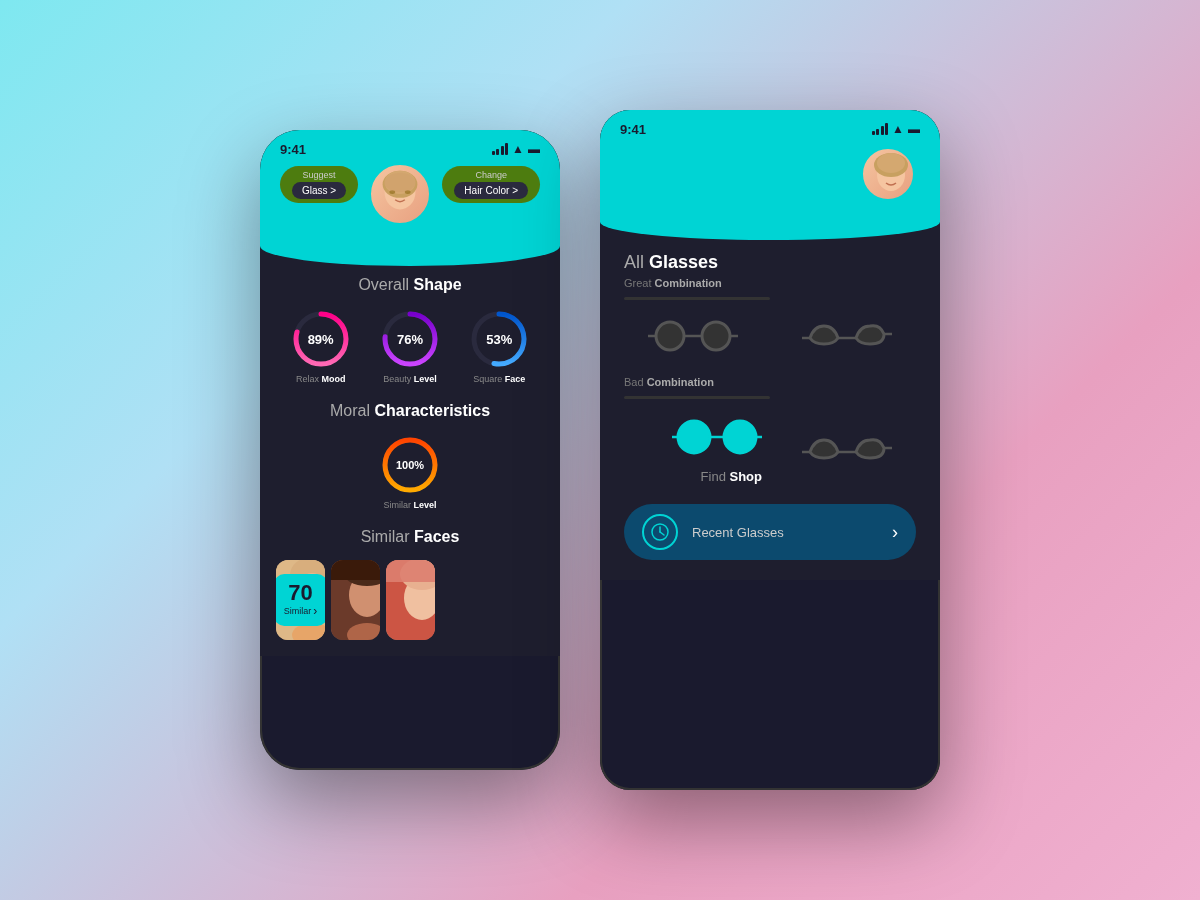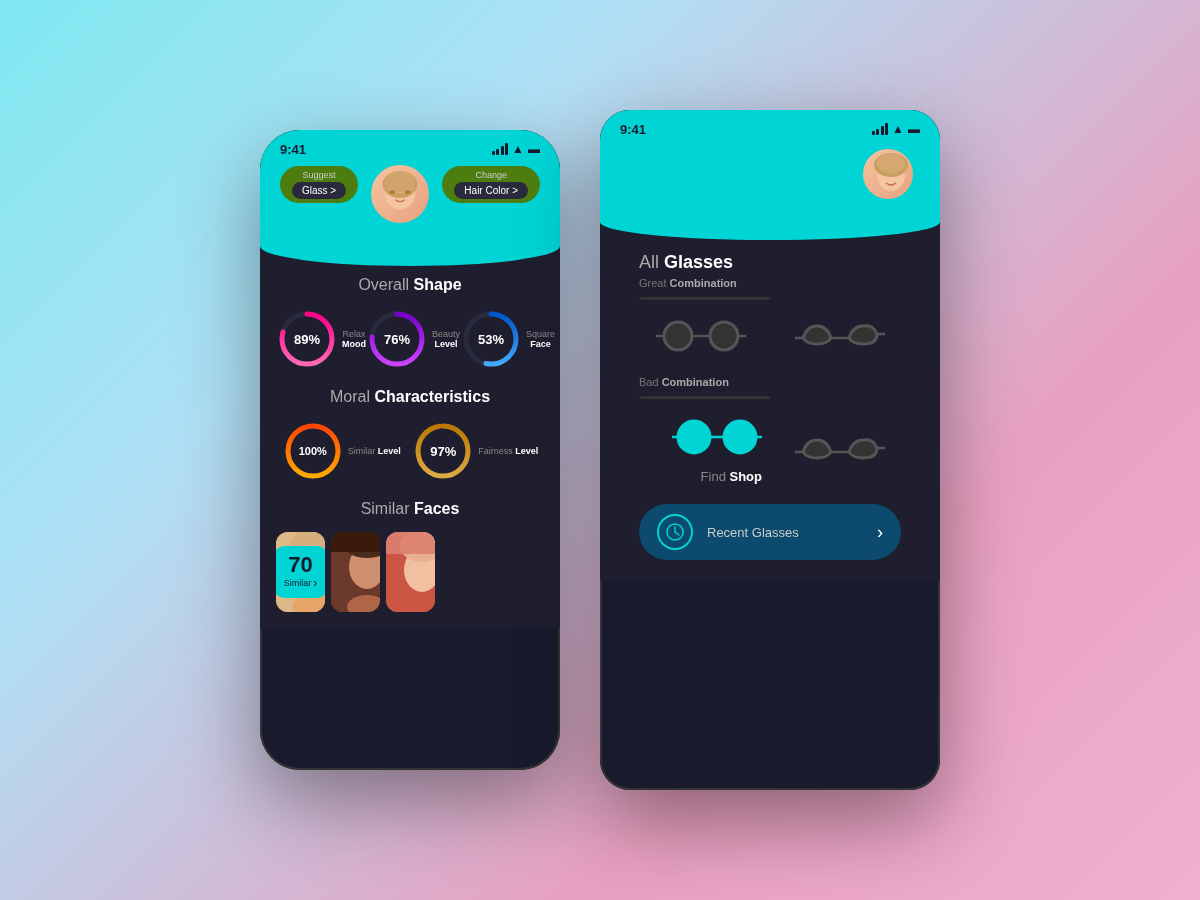--- a/index.html
+++ b/index.html
@@ -157,22 +157,21 @@
     }
 
     
     .metrics-row {
       display: flex;
       justify-content: space-around;
       margin-bottom: 18px;
     }
     .metric-item {
       display: flex;
-      flex-direction: row;
-      align-items: center;
+      flex-direction: column;
       gap: 4px;
     }
     .circle-container {
       position: relative;
       width: 62px;
       height: 62px;
     }
     .circle-container svg {
       transform: rotate(-90deg);
     }
@@ -253,21 +252,21 @@
       bottom: -18px;
       left: 0;
       right: 0;
       height: 36px;
       background: #00d4d4;
       border-radius: 0 0 50% 50%;
     }
 
     .tablet-app-body {
       background: #1e1e2e;
-      padding: 30px 39px 20px;
+      padding: 30px 24px 20px;
       flex: 1;
       overflow: hidden;
     }
     .all-glasses-title {
       font-size: 18px;
       color: #aaa;
       margin-bottom: 4px;
     }
     .all-glasses-title strong {
       color: #fff;
@@ -505,39 +504,20 @@
               </defs>
             </svg>
             <span class="circle-value" style="font-size:11px;">100%</span>
           </div>
           <span class="metric-label">
             <span>Similar</span>
             <strong>Level</strong>
           </span>
         </div>
 
-        <div class="metric-item">
-          <div class="circle-container">
-            <svg width="62" height="62" viewBox="0 0 62 62">
-              <circle cx="31" cy="31" r="25" fill="none" stroke="#2a2a3e" stroke-width="5"></circle>
-              <circle cx="31" cy="31" r="25" fill="none" stroke="url(#grad6)" stroke-width="5" stroke-dasharray="157" stroke-dashoffset="4.71" stroke-linecap="round"></circle>
-              <defs>
-                <linearGradient id="grad6" x1="0%" y1="0%" x2="100%" y2="0%">
-                  <stop offset="0%" style="stop-color:#ddaa44"></stop>
-                  <stop offset="100%" style="stop-color:#bb7700"></stop>
-                </linearGradient>
-              </defs>
-            </svg>
-            <span class="circle-value">97%</span>
-          </div>
-          <span class="metric-label">
-            <span>Fairness</span>
-            <strong>Level</strong>
-          </span>
-        </div>
       </div>
     </div>
 
     <div class="similar-section">
       <div class="section-title">
         <span>Similar</span>
         <strong>Faces</strong>
       </div>
       <div class="faces-row">
         <div class="face-thumb face-girl-1">

